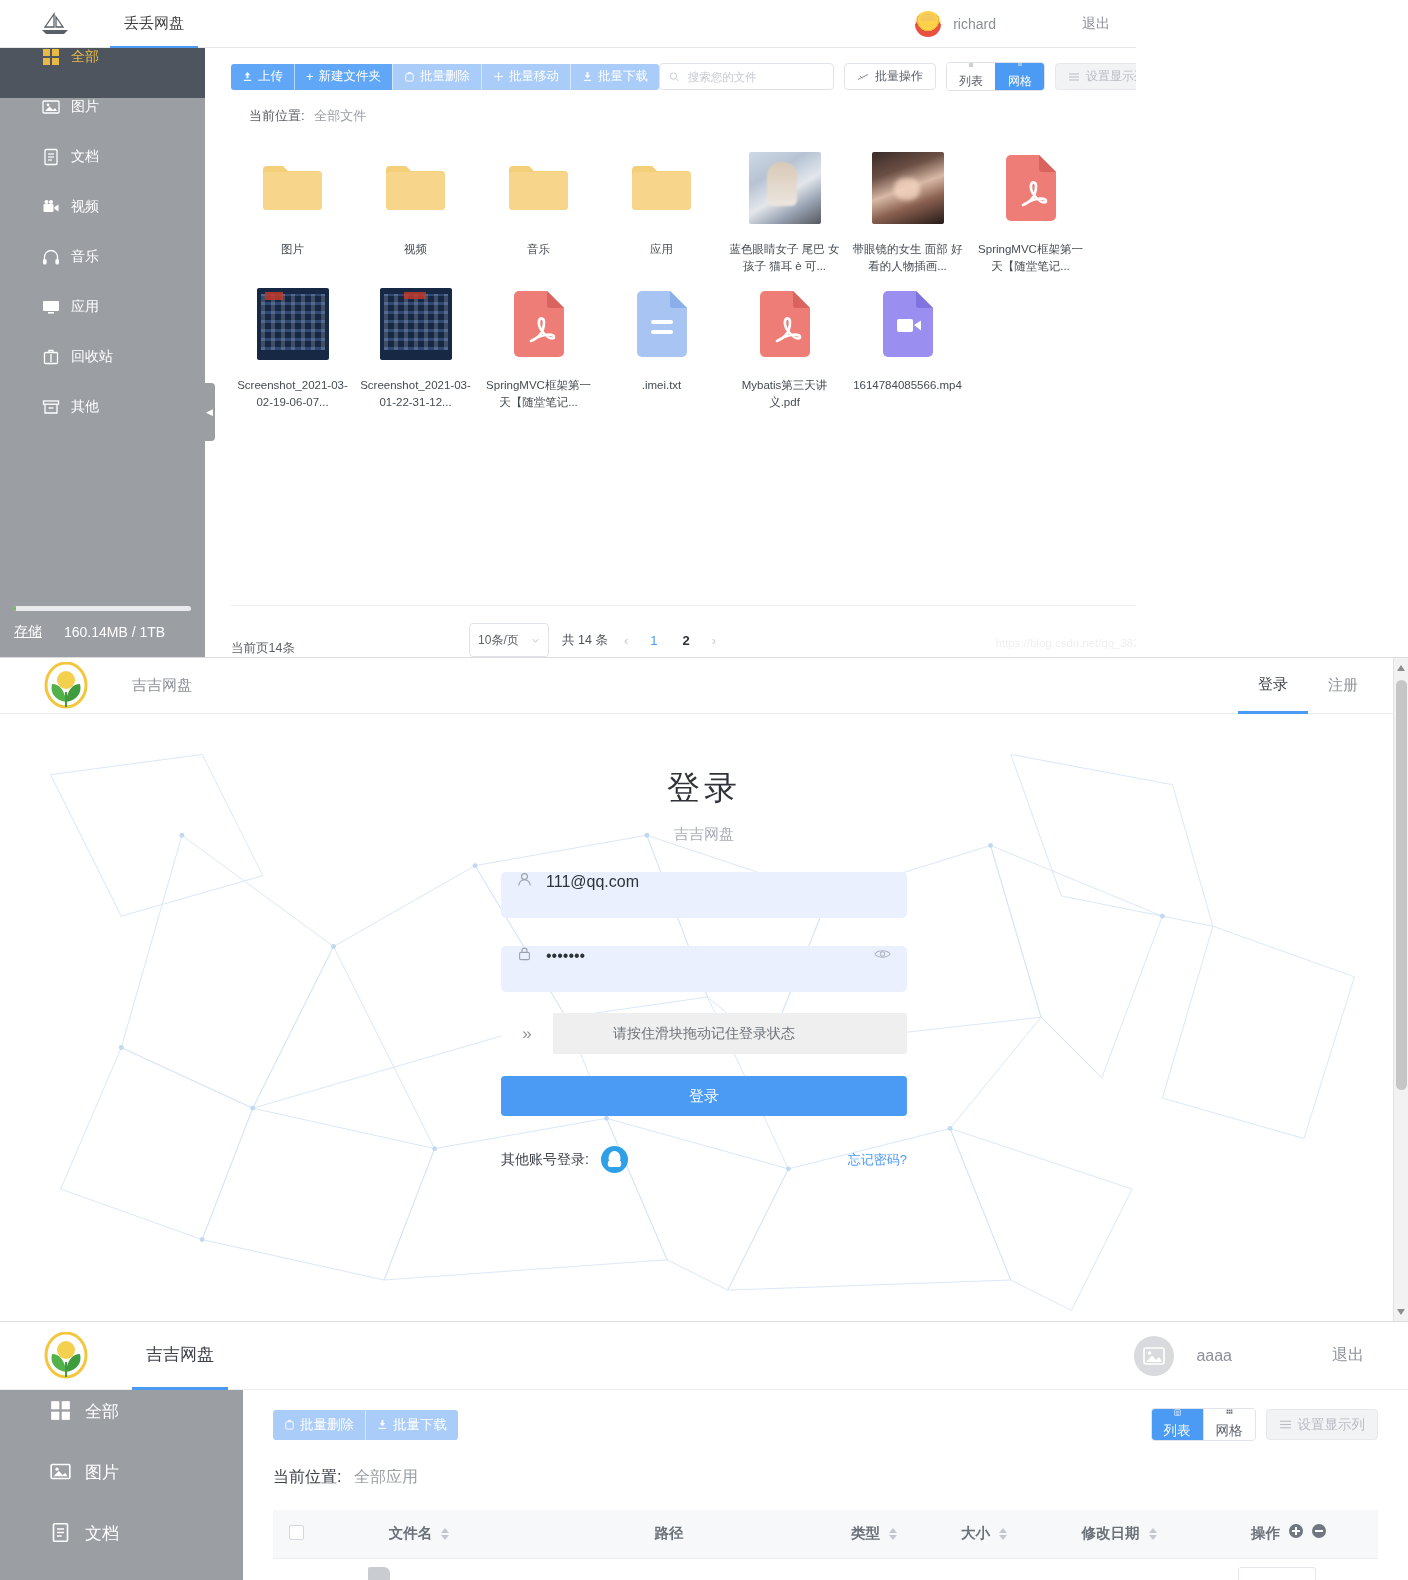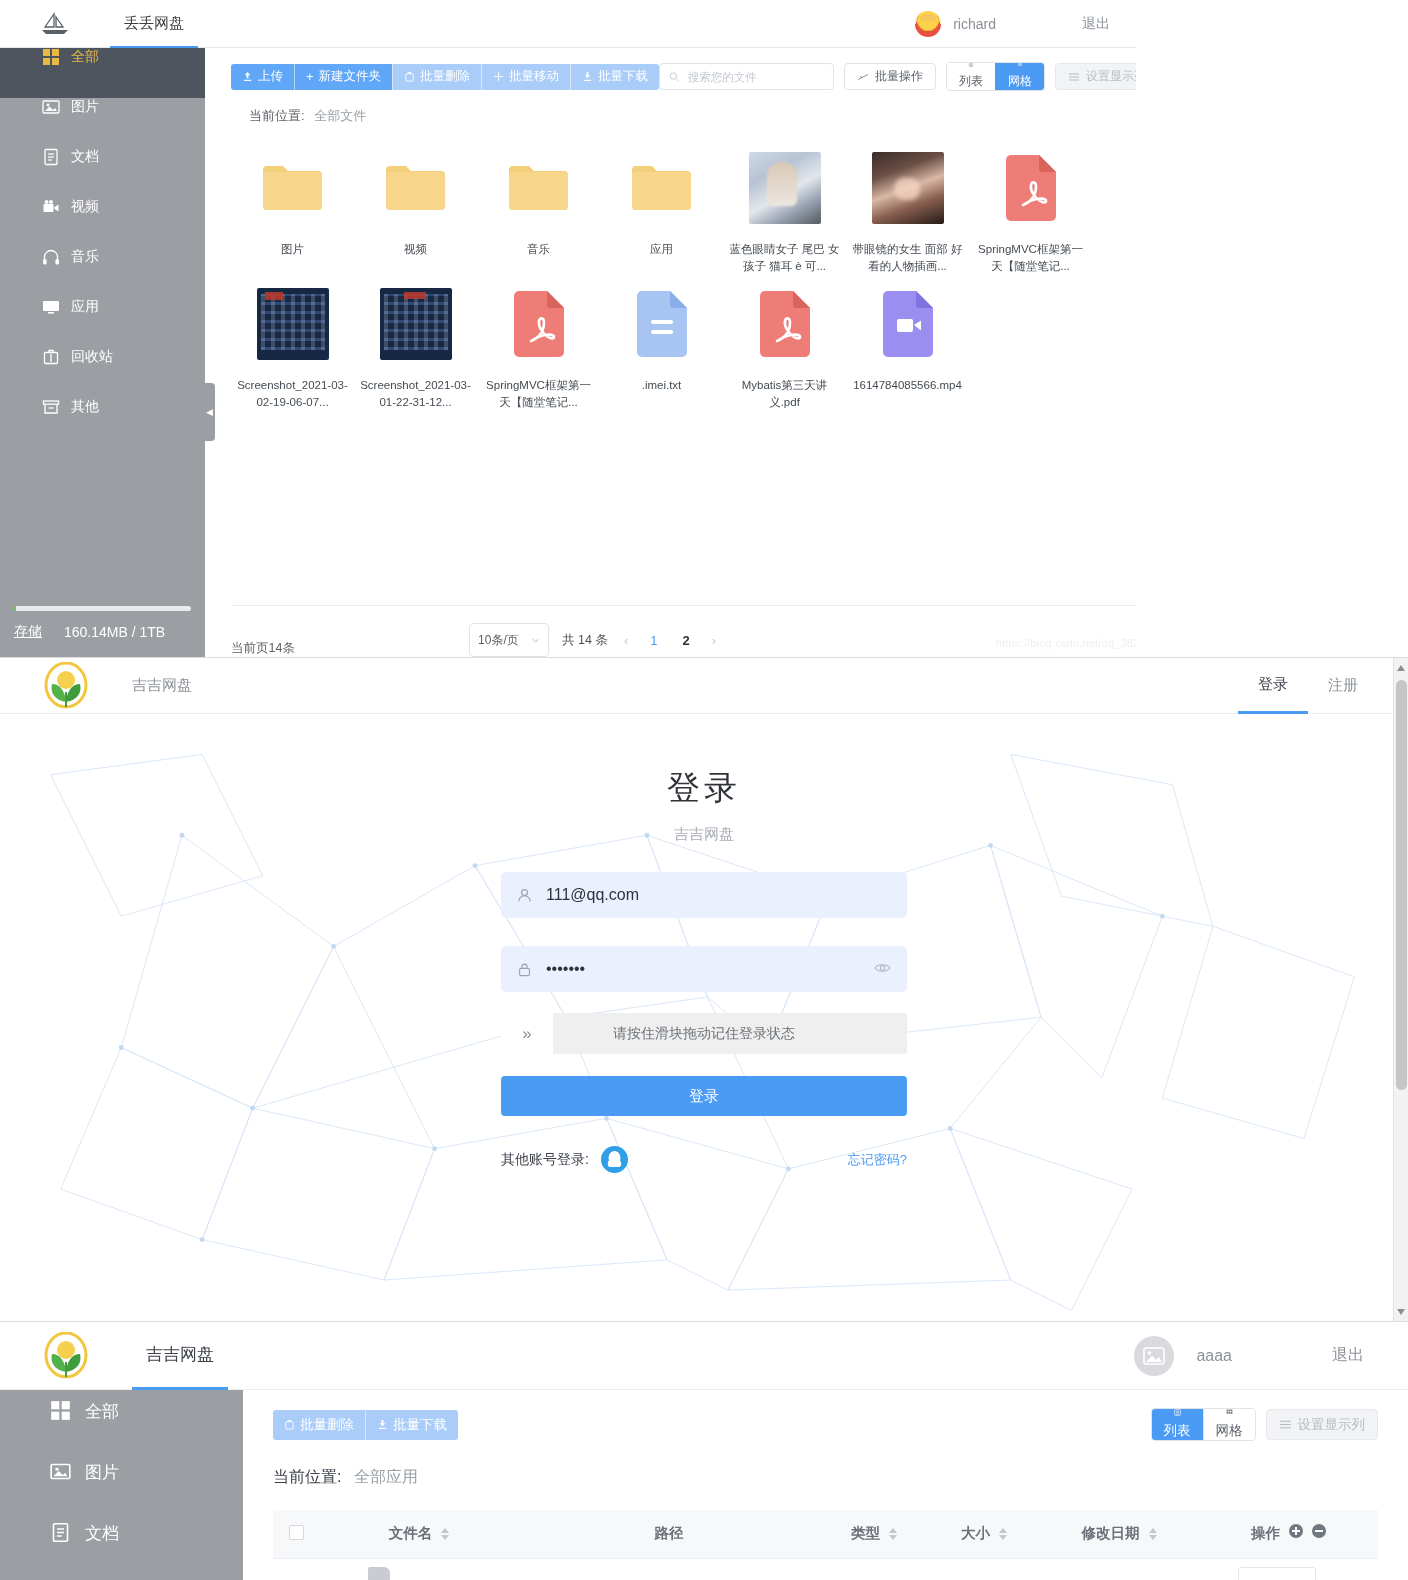--- a/index.html
+++ b/index.html
@@ -175,21 +175,21 @@
     background:#fff;
   }
   .net-bg { position: absolute; inset: 0; opacity: .85; }
   .login-card {
     position: relative; width: 406px; margin: 0 auto; padding-top: 52px; z-index: 2;
   }
   .login-title { text-align: center; font-size: 33px; color: #2f3338; letter-spacing: 4px; }
   .login-sub { text-align: center; font-size: 15px; color: #a7acb3; margin-top: 14px; }
   .fld {
     margin-top: 28px; height: 46px; background: #eaf0fd; border-radius: 5px;
-    display: flex; align-items: center; padding: 0 16px; gap: 12px;
+    display: flex; align-items: flex-start; padding: 0 16px; gap: 12px;
   }
   .fld input {
     border: none; outline: none; background: transparent; font-size: 16px; color: #2f3338;
     width: 100%; font-family: "Liberation Sans", sans-serif;
   }
   .fld .fico { width: 15px; height: 15px; flex: none; }
   .eye-btn { margin-left: auto; cursor: pointer; flex:none; }
   .slider-box {
     margin-top: 21px; height: 41px; background: #efefef; border-radius: 3px;
     display: flex; align-items: center; position: relative;

